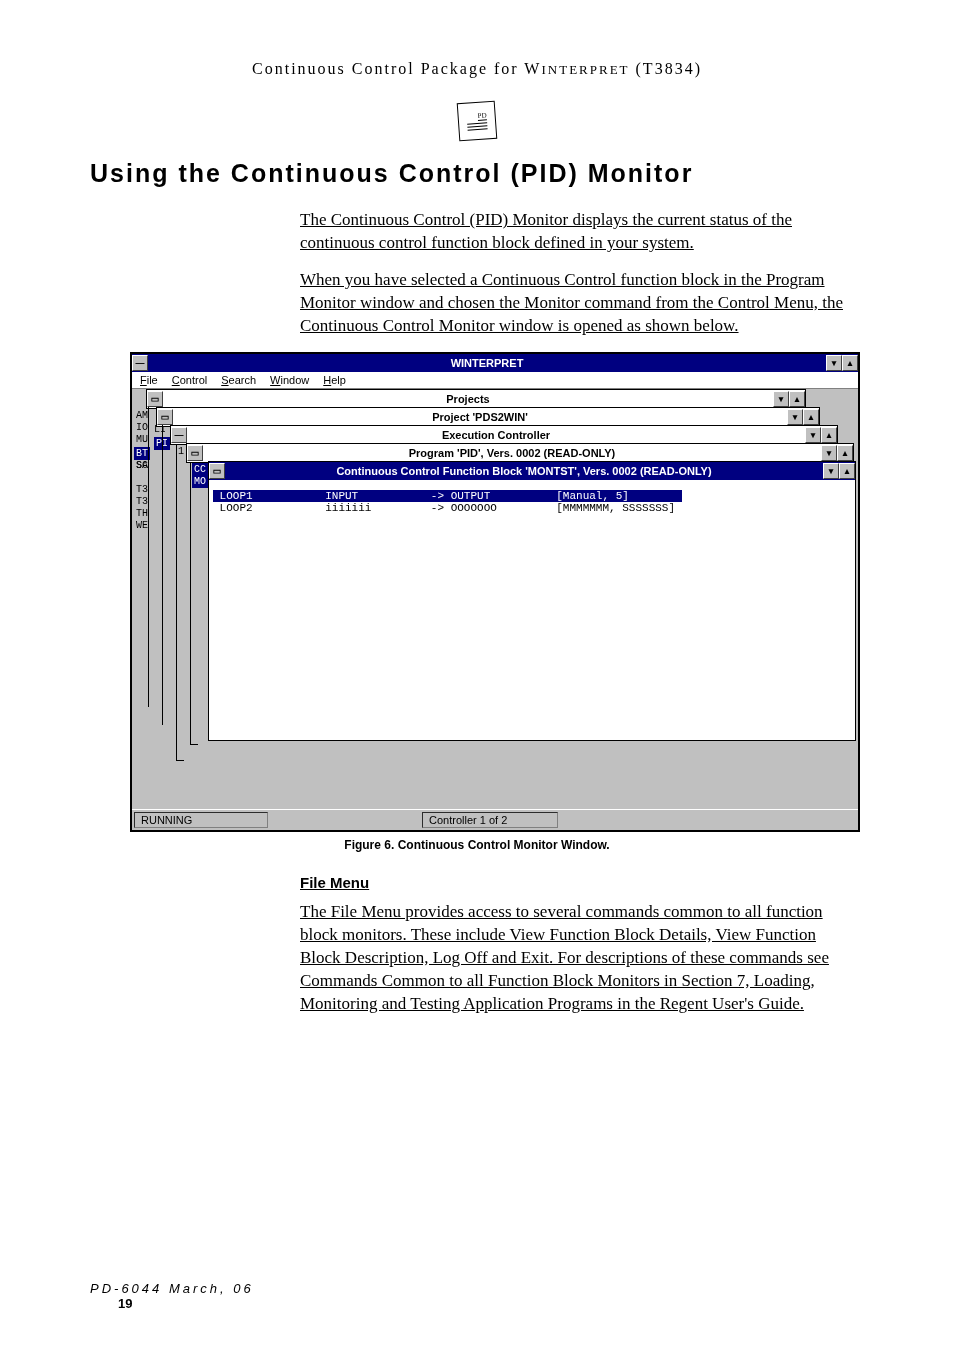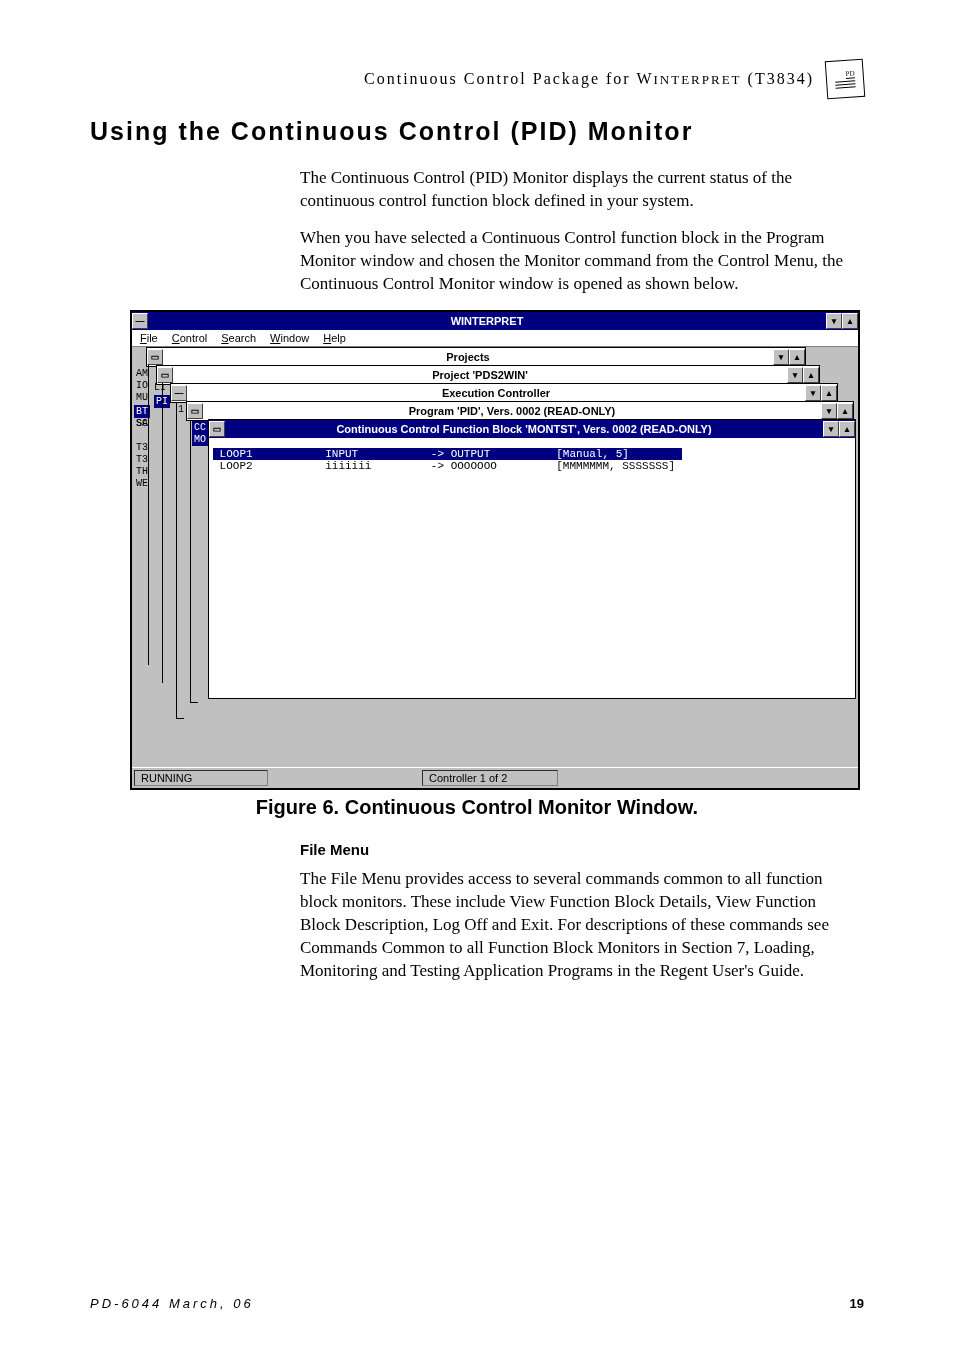--- a/index.html
+++ b/index.html
@@ -9,22 +9,23 @@
     background: #fff;
     font-family: Georgia, 'Times New Roman', serif;
     color: #000;
     position: relative;
     padding: 60px 90px 40px 90px;
   }
   .header-row {
     display: flex;
     align-items: center;
     justify-content: flex-end;
-    gap: 12px;
+    gap: 24px;
     margin-bottom: 18px;
+    flex-direction: column;
   }
   .header-text {
     font-family: Georgia, serif;
     font-size: 16px;
     letter-spacing: 2px;
     color: #000;
   }
   .logo {
     border: 1px solid #000;
     width: 38px;
@@ -45,21 +46,21 @@
   .logo-inner .pd { font-size:7px; letter-spacing:0; border-bottom:1px solid #000; }
   .logo-inner .line { width:20px; height:1px; background:#000; }
   h1.title {
     font-family: Arial, Helvetica, sans-serif;
     font-weight: bold;
     font-size: 25px;
     letter-spacing: 2px;
     margin-bottom: 20px;
     line-height: 1.25;
   }
-  .body-inset { margin-left: 210px; margin-right: 10px; }
+  .body-inset { margin-left: 210px; margin-right: 10px; text-decoration: underline; }
   p.body {
     font-family: 'Century Schoolbook', Georgia, serif;
     font-size: 17px;
     line-height: 1.35;
     margin-bottom: 14px;
   }
   
   .win-outer {
     border: 2px solid #000;
     background:#c0c0c0;
@@ -133,42 +134,43 @@
     font-size:11px;
     background:#fff;
     padding:10px 4px;
     color:#000;
     white-space: pre;
     min-height: 260px;
   }
   .figcap {
     font-family: Arial, Helvetica, sans-serif;
     font-weight:bold;
-    font-size:20px;
+    font-size:12px;
     text-align:center;
     margin: 6px 0 22px 0;
   }
   h2.section {
     font-family: Arial, Helvetica, sans-serif;
     font-weight:bold;
     font-size:15px;
     margin-bottom:10px;
   }
   .footer {
     position:absolute;
     bottom:40px;
     left:90px;
     right:90px;
     display:flex;
     justify-content:space-between;
     font-family: Arial, sans-serif;
     font-size:13px;
+    flex-direction:column;
   }
   .footer .left { font-style:italic; letter-spacing:3px; color:#000; }
-  .footer .right { font-weight:bold; }
+  .footer .right { font-weight:bold;margin-left:28px; }
   .frag { font-family:'Courier New',monospace; font-size:10px; color:#000; padding:1px 2px; line-height:1.1; }
 </style>
 </head>
 <body>
 
 <div class="header-row">
   <div class="header-text">
     Continuous Control Package for W<span style="font-size:13px;">INTERPRET</span> (T3834)
   </div>
   <div class="logo">

